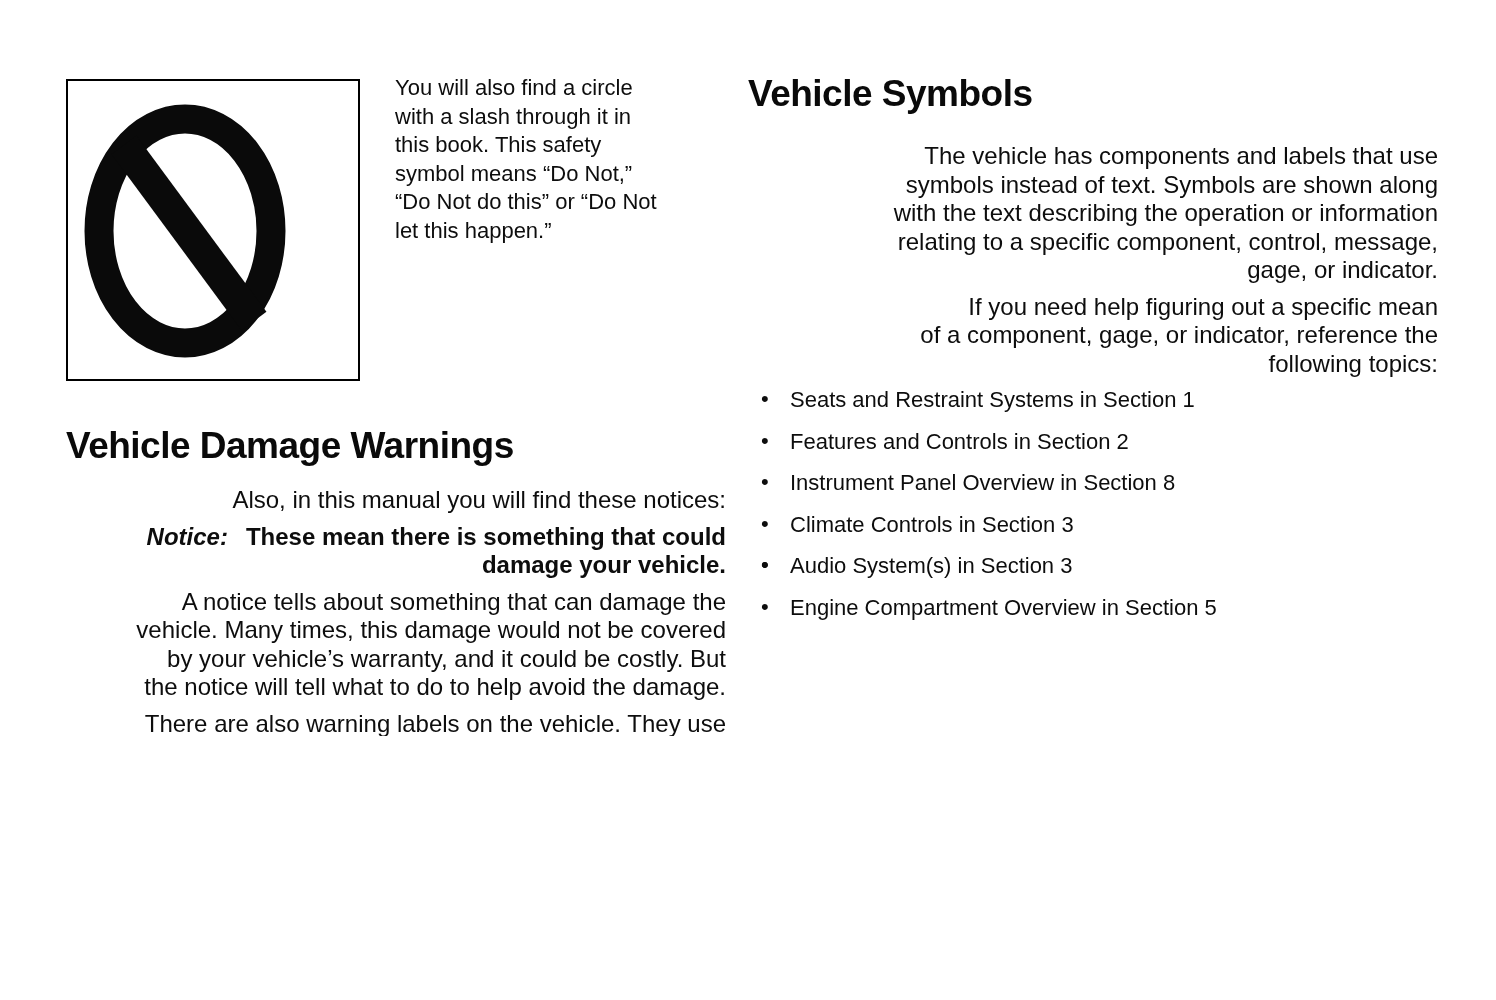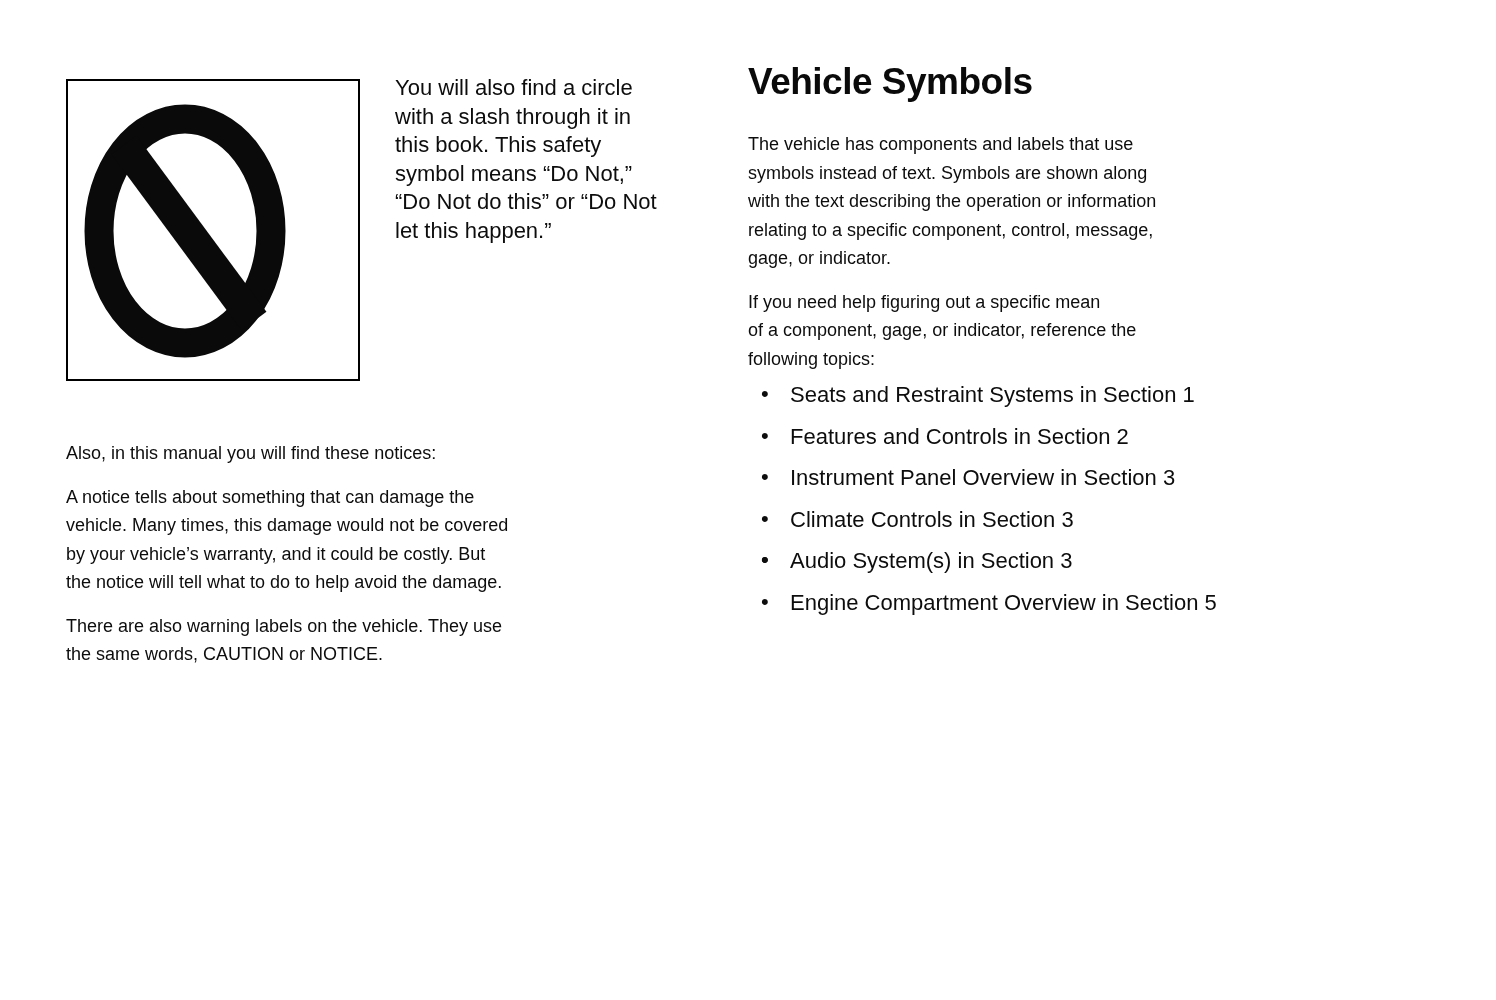--- a/index.html
+++ b/index.html
@@ -44,38 +44,39 @@
   
   .left-col {
     position: absolute;
     left: 66px;
     top: 424px;
     width: 660px;
   }
   .right-col {
     position: absolute;
     left: 748px;
-    top: 60px;
+    top: 72px;
     width: 690px;
   }
   h1.section-heading {
     font-size: 37px;
     line-height: 44px;
     font-weight: bold;
     letter-spacing: -0.5px;
     margin: 0;
     color: #0a0a0a;
   }
   .left-col h1.section-heading { margin-bottom: 18px; }
   .right-col h1.section-heading { margin-bottom: 26px; }
   p.body {
-    font-size: 18px;
+    font-size: 24px;
     line-height: 28.5px;
-    margin: 15px 0 0 0;
+    margin: 8px 0 0 0;
     white-space: pre-line;
+    text-align: right;
   }
   p.notice { font-weight: bold; }
   .notice-label {
     font-style: italic;
     font-weight: bold;
     margin-right: 0.75em;
   }
   .notice-text { font-weight: bold; }
   
   ul.topics {
@@ -126,23 +127,26 @@
   </div>
 
   <div class="symbol-caption">You will also find a circle
 with a slash through it in
 this book. This safety
 symbol means “Do Not,”
 “Do Not do this” or “Do Not
 let this happen.”</div>
 
   <div class="left-col">
+    <h1 class="section-heading">Vehicle Damage Warnings</h1>
 
     <p class="body">Also, in this manual you will find these notices:</p>
 
+    <p class="body notice"><span class="notice-label">Notice:</span><span class="notice-text">These mean there is something that could
+damage your vehicle.</span></p>
 
     <p class="body">A notice tells about something that can damage the
 vehicle. Many times, this damage would not be covered
 by your vehicle’s warranty, and it could be costly. But
 the notice will tell what to do to help avoid the damage.</p>
 
 
     <p class="body">There are also warning labels on the vehicle. They use
 the same words, CAUTION or NOTICE.</p>
   </div>
@@ -156,21 +160,21 @@
 relating to a specific component, control, message,
 gage, or indicator.</p>
 
     <p class="body">If you need help figuring out a specific mean
 of a component, gage, or indicator, reference the
 following topics:</p>
 
     <ul class="topics">
       <li><span class="bullet">•</span><span>Seats and Restraint Systems in Section 1</span></li>
       <li><span class="bullet">•</span><span>Features and Controls in Section 2</span></li>
-      <li><span class="bullet">•</span><span>Instrument Panel Overview in Section 3</span></li>
+      <li><span class="bullet">•</span><span>Instrument Panel Overview in Section 8</span></li>
       <li><span class="bullet">•</span><span>Climate Controls in Section 3</span></li>
       <li><span class="bullet">•</span></li>
       <li><span class="bullet">•</span><span>Audio System(s) in Section 3</span></li>
       <li><span class="bullet">•</span><span>Engine Compartment Overview in Section 5</span></li>
     </ul>
   </div>
 
   <div class="page-number">iv</div>
 
   <div class="footer-rule"></div>

